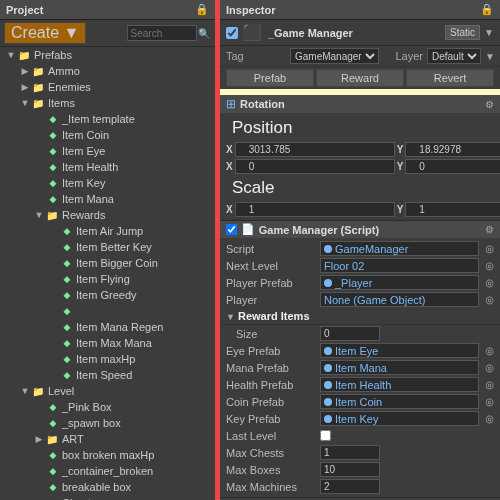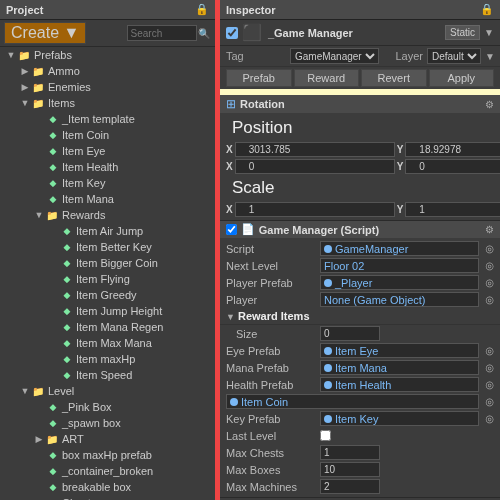--- a/index.html
+++ b/index.html
@@ -331,21 +331,20 @@
       <span>Item Flying</span>
     </div>
     <div class="tree-item" style="padding-left:46px;">
       <span class="tree-arrow">&nbsp;</span>
       <span class="tree-icon prefab-icon">◆</span>
       <span>Item Greedy</span>
     </div>
     <div class="tree-item" style="padding-left:46px;">
       <span class="tree-arrow">&nbsp;</span>
       <span class="tree-icon prefab-icon">◆</span>
-      <span>Item Jump Height</span>
     </div>
     <div class="tree-item" style="padding-left:46px;">
       <span class="tree-arrow">&nbsp;</span>
       <span class="tree-icon prefab-icon">◆</span>
       <span>Item Mana Regen</span>
     </div>
     <div class="tree-item" style="padding-left:46px;">
       <span class="tree-arrow">&nbsp;</span>
       <span class="tree-icon prefab-icon">◆</span>
       <span>Item Max Mana</span>
@@ -376,21 +375,21 @@
       <span>_spawn box</span>
     </div>
     <div class="tree-item" style="padding-left:32px;">
       <span class="tree-arrow">▶</span>
       <span class="tree-icon folder-icon">📁</span>
       <span>ART</span>
     </div>
     <div class="tree-item" style="padding-left:32px;">
       <span class="tree-arrow">&nbsp;</span>
       <span class="tree-icon prefab-icon">◆</span>
-      <span>box maxHp prefab</span>
+      <span>box broken maxHp</span>
     </div>
     <div class="tree-item" style="padding-left:32px;">
       <span class="tree-arrow">&nbsp;</span>
       <span class="tree-icon prefab-icon">◆</span>
       <span>_container_broken</span>
     </div>
     <div class="tree-item" style="padding-left:32px;">
       <span class="tree-arrow">&nbsp;</span>
       <span class="tree-icon prefab-icon">◆</span>
       <span>breakable box</span>
@@ -430,21 +429,20 @@
         <option>Default</option>
       </select>
       <span style="color:#aaa;font-size:10px;">▼</span>
     </div>
 
     
     <div class="insp-buttons">
       <button class="insp-btn">Prefab</button>
       <button class="insp-btn">Reward</button>
       <button class="insp-btn">Revert</button>
-      <button class="insp-btn">Apply</button>
     </div>
 
     
     <div class="component-section">
       <div class="component-header">
         <span style="color:#7ab8f5;font-size:12px;">⊞</span>
         <span class="component-title">Rotation</span>
         <span style="flex:1"></span>
         <span style="color:#aaa;font-size:10px;">⚙</span>
       </div>
@@ -547,20 +545,21 @@
         </div>
         <div class="prop-row">
           <span class="prop-label">Health Prefab</span>
           <div class="obj-ref">
             <span class="obj-dot"></span>
             <span>Item Health</span>
           </div>
           <span style="color:#aaa;font-size:10px;margin-left:2px;">◎</span>
         </div>
         <div class="prop-row">
+          <span class="prop-label">Coin Prefab</span>
           <div class="obj-ref">
             <span class="obj-dot"></span>
             <span>Item Coin</span>
           </div>
           <span style="color:#aaa;font-size:10px;margin-left:2px;">◎</span>
         </div>
         <div class="prop-row">
           <span class="prop-label">Key Prefab</span>
           <div class="obj-ref">
             <span class="obj-dot"></span>

